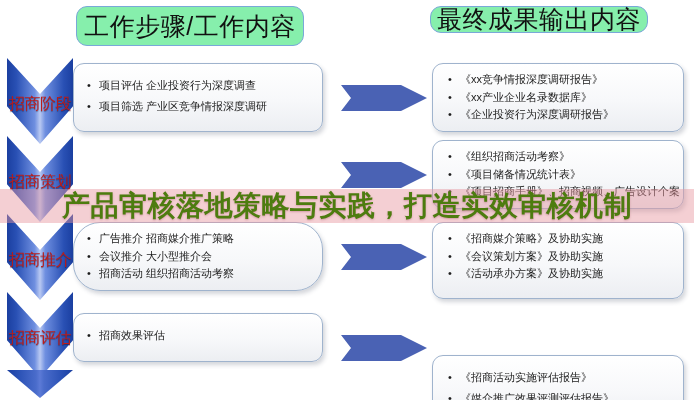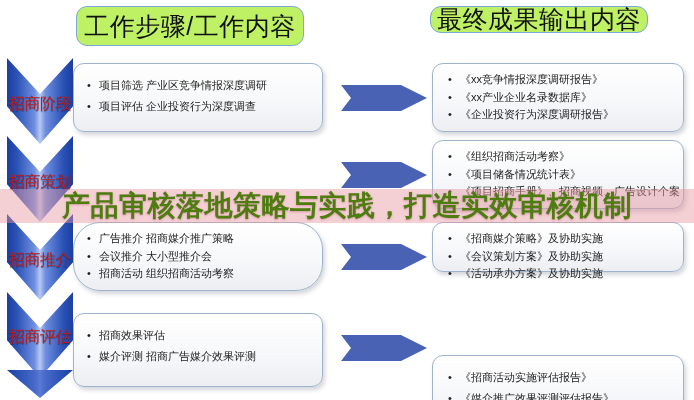--- a/index.html
+++ b/index.html
@@ -13,21 +13,21 @@
     background:#ffffff;
     overflow:hidden;
   }
 
   
   .hdr{
     position:absolute;
     box-sizing:border-box;
     border:1.5px solid #7aa8d8;
     border-radius:11px;
-    background:#bef264;
+    background:#86efac;
     display:flex;align-items:center;justify-content:center;
     color:#111111;
     font-size:25px;
     font-weight:400;
     letter-spacing:.5px;
     white-space:nowrap;
   }
   #hdr-left{left:76px;top:6px;width:228px;height:40px;}
   #hdr-right{left:430px;top:6px;width:218px;height:27px;}
 
@@ -57,41 +57,41 @@
   }
   .chev-label{
     position:absolute;left:7px;width:66px;height:22px;
     color:#b91c1c;font-size:16px;line-height:22px;
     text-align:center;white-space:nowrap;letter-spacing:-.5px;
     text-shadow:0 1px 1px rgba(0,0,0,.35);
   }
   .chev-label.l0{top:93px;}
   .chev-label.l1{top:171px;}
   .chev-label.l2{top:249px;}
-  .chev-label.l3{top:327px;font-family:Liberation Mono, monospace;}
+  .chev-label.l3{top:327px;}
 
   
   .box{
     position:absolute;box-sizing:border-box;
     border:1px solid #9fb3cd;
     border-radius:11px;
     background:linear-gradient(to bottom,#ffffff 0%,#f7f8fa 55%,#eceef2 100%);
     box-shadow:2px 3px 4px rgba(60,70,90,.22);
     padding:7px 6px 6px 12px;
   }
   .box.left{left:73px;width:250px;}
   .box.right{left:432px;width:252px;}
   .box.r0{top:63px;height:69px;}
   .box.r1{top:140px;height:69px;}
-  .box.r2{top:222px;height:50px;}
+  .box.r2{top:222px;height:77px;}
   .box.r3{top:325px;height:68px;margin-top:30px;}
   .box.lr0{top:63px;height:69px;}
   .box.lr1{top:140px;height:69px;}
   .box.lr2{top:222px;height:69px;border-radius:27px;}
-  .box.lr3{top:313px;height:74px;}
+  .box.lr3{top:313px;height:49px;}
 
   .bline{
     position:relative;
     color:#1c1c1c;
     font-size:11px;
     line-height:17.5px;
     white-space:nowrap;
     padding-left:13px;
   }
   .bline::before{
@@ -148,31 +148,30 @@
     <div class="chev c3"></div>
     <div class="chev-tail"></div>
   </div>
 
   <div class="chev-label l0">招商阶段</div>
   <div class="chev-label l1">招商策划</div>
   <div class="chev-label l2">招商推介</div>
   <div class="chev-label l3">招商评估</div>
 
   <div class="box left lr0 two">
+    <div class="bline">项目评估 企业投资行为深度调查</div>
     <div class="bline">项目筛选 产业区竞争情报深度调研</div>
-    <div class="bline">项目评估 企业投资行为深度调查</div>
   </div>
   <div class="box left lr2">
     <div class="bline">广告推介 招商媒介推广策略</div>
     <div class="bline">会议推介 大小型推介会</div>
     <div class="bline">招商活动 组织招商活动考察</div>
   </div>
   <div class="box left lr3 two">
     <div class="bline">招商效果评估</div>
-    <div class="bline">媒介评测 招商广告媒介效果评测</div>
   </div>
 
   <div class="harrow a0"></div>
   <div class="harrow a1"></div>
   <div class="harrow a2"></div>
   <div class="harrow a3"></div>
 
   <div class="box right r0">
     <div class="bline">《xx竞争情报深度调研报告》</div>
     <div class="bline">《xx产业企业名录数据库》</div>

